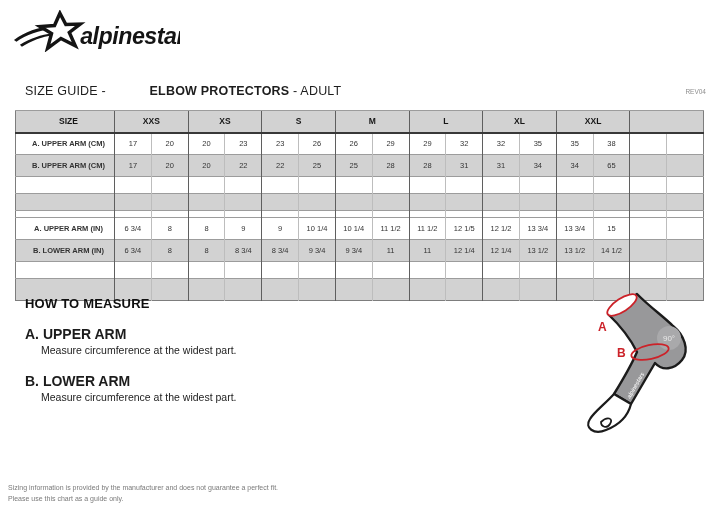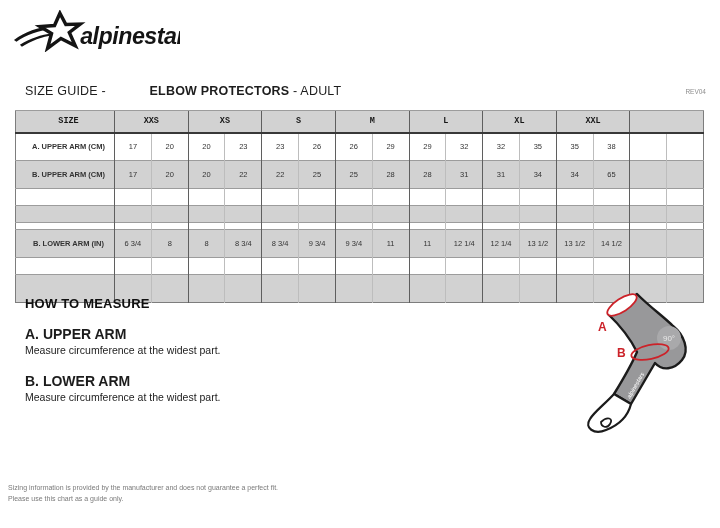--- a/index.html
+++ b/index.html
@@ -12,27 +12,27 @@
   .title-row .bold { font-weight:700;padding-left:40px; }
   .rev { position:absolute; right:14px; top:88px; font-size:6.5px; color:#8d8d8d; }
 
   table.size { position:absolute; left:15px; top:110px; width:689px; border-collapse:collapse; table-layout:fixed; border:1px solid #7d7d7d; }
   table.size td { border-top:1px solid #9c9c9c; font-size:7.5px; color:#333; text-align:center; overflow:hidden; white-space:nowrap; vertical-align:middle; }
   td.lbl { text-align:left; padding-left:7px; font-weight:700; font-size:7px; color:#111; }
   td.v  { border-left:1px solid #bdbdbd; }
   td.gs { border-left:1px solid #5f5f5f; }
   tr.hdr td { background:#d2d2d2; border-bottom:2px solid #383838; font-weight:700; font-size:8.5px; color:#161616; text-align:center; }
   tr.gray td { background:#d2d2d2; }
-  tr.h-hdr { height:22px;font-family:Liberation Mono, monospace; } tr.h-row { height:28px; } tr.h-sp { height:17px; } tr.h-thin { height:7px; }
+  tr.h-hdr { height:22px; } tr.h-row { height:22px; } tr.h-sp { height:17px; } tr.h-thin { height:7px; }
 
   .howto { position:absolute; left:25px; top:296px; width:420px; }
   .howto h2 { font-size:13px; font-weight:700; color:#101010; margin-bottom:15px; letter-spacing:0.2px; }
   .howto .item { margin-bottom:17px; }
   .howto .item .t { font-size:14px; font-weight:700; margin-bottom:2px; }
-  .howto .item .d { font-size:10.5px; color:#222; }
+  .howto .item .d { font-size:10.5px; color:#222;margin-left:16px; }
 
   .diagram { position:absolute; left:581px; top:288px; width:120px; height:162px; }
 
   .footer { position:absolute; left:8px; top:482px; font-size:7px; color:#7a7a7a; line-height:11px; }
 </style>
 </head>
 <body>
 
 <svg class="logo" viewBox="0 0 340 80">
   <g>
@@ -168,20 +168,39 @@
         <td class="v"></td>
         <td class="v gs"></td>
         <td class="v"></td>
         <td class="v gs"></td>
         <td class="v"></td>
         <td class="v gs"></td>
         <td class="v"></td>
         <td class="v gs"></td>
         <td class="v"></td>
       </tr>
+      <tr class="h-row">
+        <td class="lbl">A. UPPER ARM (IN)</td>
+        <td class="v gs">6 3/4</td>
+        <td class="v">8</td>
+        <td class="v gs">8</td>
+        <td class="v">9</td>
+        <td class="v gs">9</td>
+        <td class="v">10 1/4</td>
+        <td class="v gs">10 1/4</td>
+        <td class="v">11 1/2</td>
+        <td class="v gs">11 1/2</td>
+        <td class="v">12 1/5</td>
+        <td class="v gs">12 1/2</td>
+        <td class="v">13 3/4</td>
+        <td class="v gs">13 3/4</td>
+        <td class="v">15</td>
+        <td class="v gs"></td>
+        <td class="v"></td>
+      </tr>
       <tr class="h-row gray">
         <td class="lbl">B. LOWER ARM (IN)</td>
         <td class="v gs">6 3/4</td>
         <td class="v">8</td>
         <td class="v gs">8</td>
         <td class="v">8 3/4</td>
         <td class="v gs">8 3/4</td>
         <td class="v">9 3/4</td>
         <td class="v gs">9 3/4</td>
         <td class="v">11</td>

